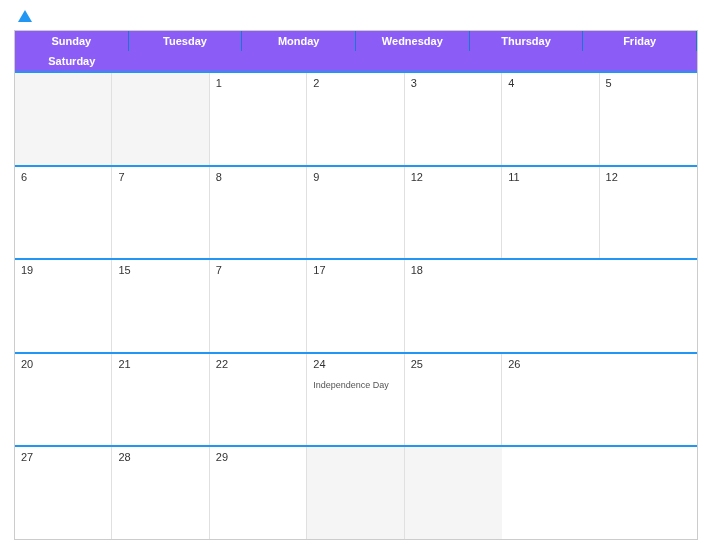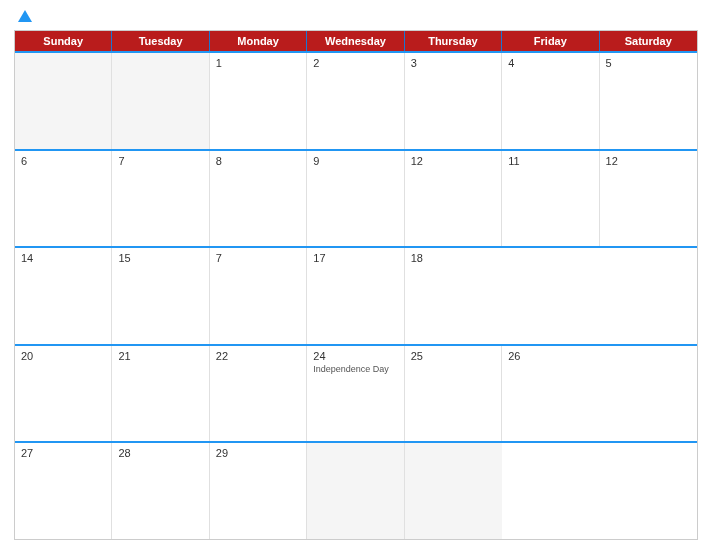--- a/index.html
+++ b/index.html
@@ -65,22 +65,22 @@
       text-align: right;
     }
     .calendar {
       flex: 1;
       display: flex;
       flex-direction: column;
       border: 1px solid #ccc;
     }
     .day-headers {
       display: grid;
-      grid-template-columns: repeat(7, 1fr);
-      background: #b91c1c;
+      grid-template-columns: repeat(6, 1fr);
+      background: #8b5cf6;
     }
     .day-header {
       color: #fff;
       font-size: 11px;
       font-weight: bold;
       text-align: center;
       padding: 4px 2px;
       border-right: 1px solid #1976D2;
     }
     .day-header:last-child {
@@ -112,21 +112,21 @@
       background: #f5f5f5;
     }
     .day-number {
       font-size: 11px;
       color: #333;
       font-weight: normal;
     }
     .holiday-name {
       font-size: 9px;
       color: #555;
-      margin-top: 2px;
+      margin-top: 10px;
       line-height: 1.2;
     }
   </style>
 </head>
 <body>
 
 <div class="page">
   <div class="header">
     <div class="logo">
       <div>
@@ -189,21 +189,21 @@
           </div>
           <div class="day-cell">
             <span class="day-number">11</span>
           </div>
           <div class="day-cell">
             <span class="day-number">12</span>
           </div>
         </div>
         <div class="week-row">
           <div class="day-cell">
-            <span class="day-number">14</span>
+            <span class="day-number">19</span>
           </div>
           <div class="day-cell">
             <span class="day-number">15</span>
           </div>
           <div class="day-cell">
             <span class="day-number">7</span>
           </div>
           <div class="day-cell">
             <span class="day-number">17</span>
           </div>

